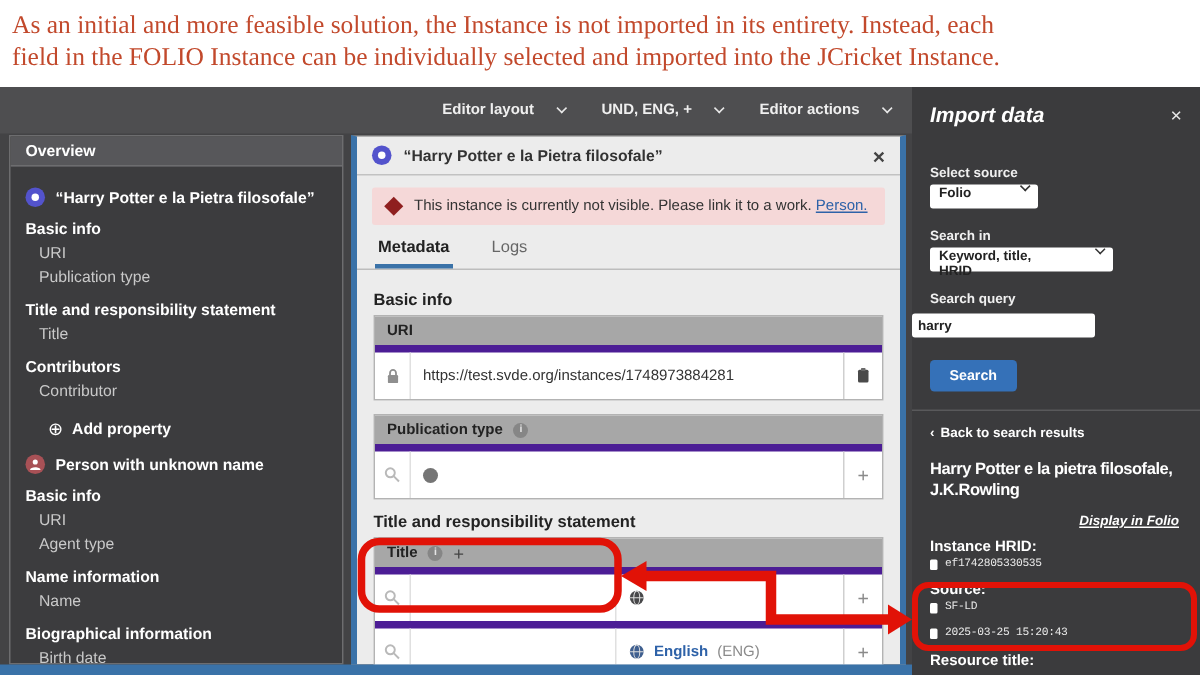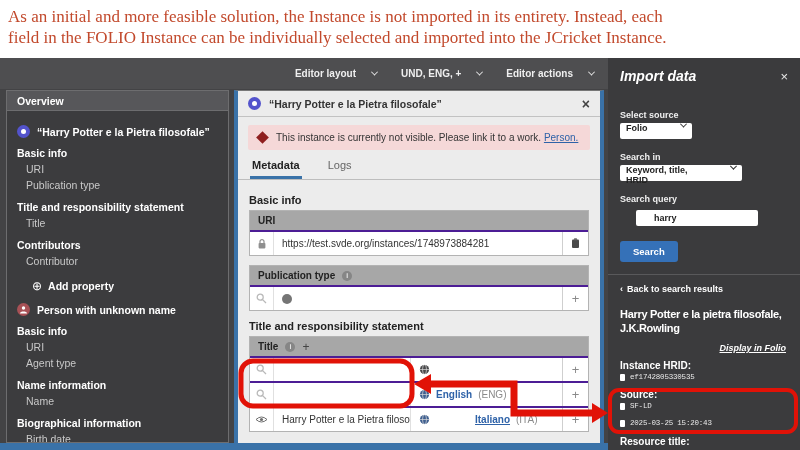--- a/index.html
+++ b/index.html
@@ -54,21 +54,21 @@
   .tab { font-size:11px; color:#666; padding:5px 2px 5px; cursor:pointer; }
   .tab.active { color:#222; font-weight:bold; border-bottom:3px solid #3a72a8; }
   .m-body { padding:7px 11px; }
   .section-title { font-size:11px; font-weight:bold; color:#222; margin:7px 0 4px; }
   .fgroup { border:1px solid #b3b3b3; margin-bottom:9px; background:#fff; }
   .fgroup-header { background:#a7a7a7; padding:3px 8px; font-size:10px; font-weight:bold; color:#222;
     display:flex; align-items:center; gap:7px; height:19px; }
   .info-i { width:10px; height:10px; border-radius:50%; background:#868686; color:#e5e5e5;
     font-size:7px; line-height:10px; text-align:center; font-weight:bold; flex:none; }
   .hdr-plus { color:#444; font-size:12px; font-weight:normal; cursor:pointer; }
-  .frow { display:flex; align-items:center; height:25px; border-top:2px solid #4c1d95; font-size:10px; color:#333; background:#fff; }
+  .frow { display:flex; align-items:center; height:36px; border-top:5px solid #4c1d95; font-size:10px; color:#333; background:#fff; }
   .fcell-icon { width:24px; height:100%; border-right:1px solid #e0e0e0; display:flex; align-items:center; justify-content:center; flex:none; }
   .fcell-text { flex:1; height:100%; display:flex; align-items:center; gap:6px; padding:0 8px; overflow:hidden; white-space:nowrap; }
   .fcell-lang { width:152px; height:100%; border-left:1px solid #e0e0e0; display:flex; align-items:center; gap:6px; padding:0 8px; flex:none; }
   .fcell-plus { width:26px; height:100%; border-left:1px solid #cfcfcf; display:flex; align-items:center;
     justify-content:center; color:#8a8a8a; font-size:13px; flex:none; cursor:pointer; }
   .lang-name { color:#2e62a8; font-weight:bold; }
   .lang-name.u { text-decoration:underline;margin-left:39px; }
   .lang-code { color:#8a8a8a; }
   .gray-dot { width:10px; height:10px; border-radius:50%; background:#757575; flex:none; }
 
@@ -78,22 +78,22 @@
   .ip-header { display:flex; justify-content:space-between; align-items:baseline; padding:10px 12px 0; }
   .ip-title { font-size:14px; font-weight:bold;font-style:italic; }
   .ip-close { font-size:13px; color:#e8e8e8; cursor:pointer; }
   .ip-label { font-size:9px; font-weight:bold; color:#f0f0f0; margin:0 12px 3px; }
   .ip-label.first { margin-top:26px; }
   .ip-label.mid { margin-top:13px; }
   .ip-control { background:#fff; color:#222; height:16px; margin:0 12px; display:flex; align-items:flex-start;
     justify-content:space-between; padding:0 6px; font-size:9px; font-weight:bold; border-radius:2px; cursor:pointer; }
   .ip-control.w-sm { width:72px; }
   .ip-control.w-md { width:122px;gap:24px; }
-  .ip-input { background:#fff; color:#222; height:16px; margin:0 28px; width:122px; font-size:9px;
-    font-weight:bold; padding:0 18px; border:none; border-radius:2px; font-family:"Liberation Sans",sans-serif; }
+  .ip-input { background:#fff; color:#222; height:16px; margin:0 0; width:122px; font-size:9px;
+    font-weight:bold; padding:0 4px; border:none; border-radius:2px; font-family:"Liberation Sans",sans-serif; }
   .ip-search-btn { margin:15px 12px 0; background:#3571b8; color:#fff; border:none; border-radius:3px;
     font-size:9.5px; font-weight:bold; padding:5px 13px; cursor:pointer; font-family:"Liberation Sans",sans-serif; }
   .ip-divider { border-top:1px solid #59595b; margin-top:12px; }
   .ip-back { padding:9px 12px 0; font-size:9px; font-weight:bold; display:flex; gap:4px; align-items:center; cursor:pointer; }
   .ip-result-title { padding:13px 12px 0; font-size:11px; font-weight:bold; line-height:1.3;
     letter-spacing:-0.3px; white-space:pre-line; }
   .ip-display-link { text-align:right; padding:7px 14px 0; font-size:9px; font-weight:bold;
     font-style:italic; text-decoration:underline; cursor:pointer; }
   .ip-field { padding:7px 12px 0; }
   .ip-field-label { font-size:10px; font-weight:bold; margin-bottom:2px; }

